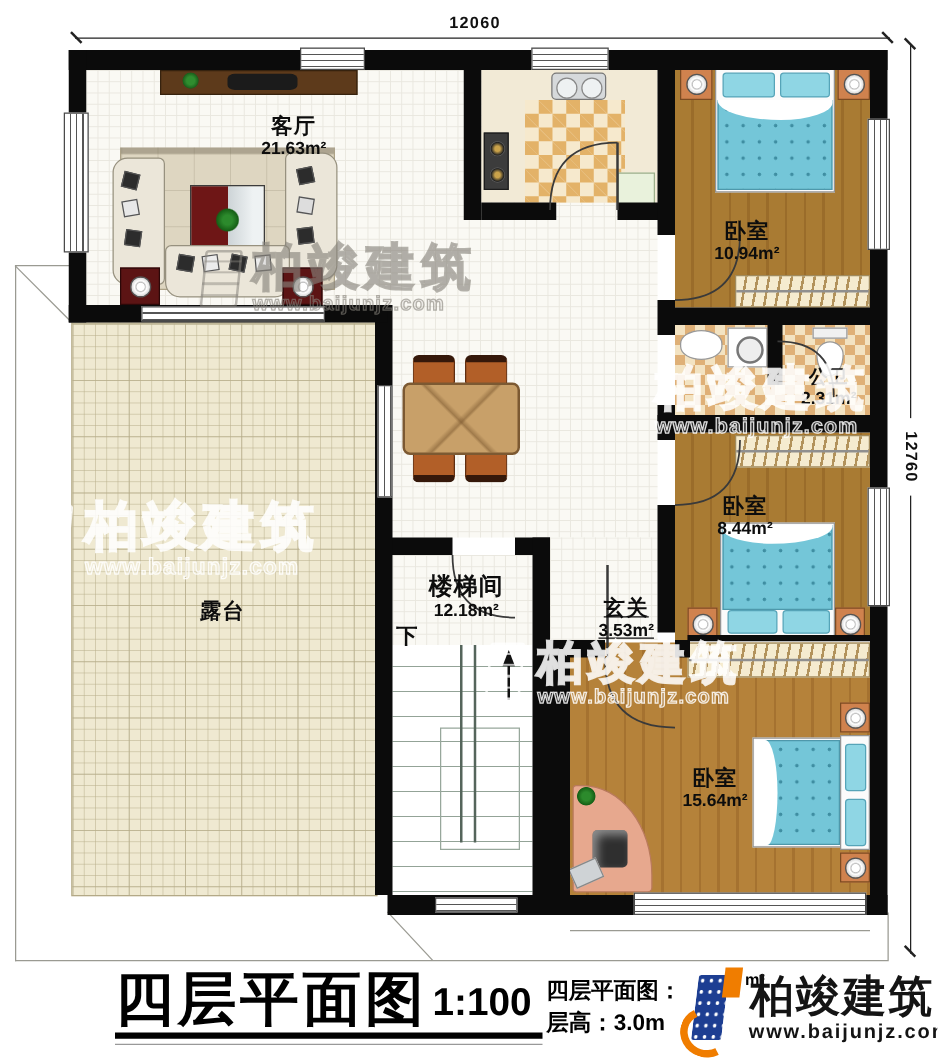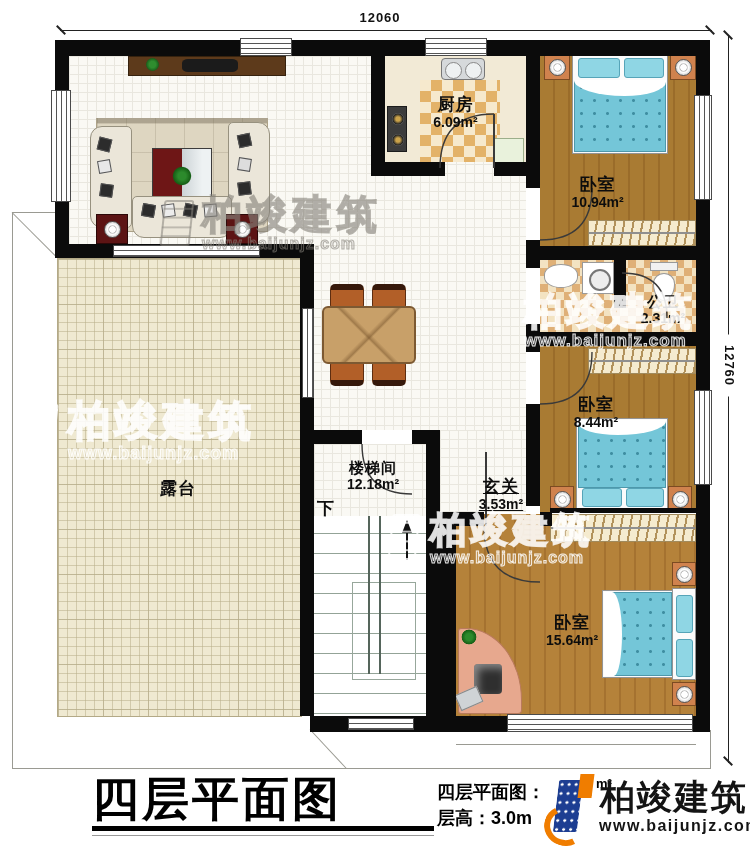--- a/index.html
+++ b/index.html
@@ -240,41 +240,41 @@
     <path d="M 440 168 Q 440 114 494 114" fill="none" stroke="#3a3a3a" stroke-width="1.4"></path>
     <line x1="494" y1="114" x2="494" y2="168" stroke="#3a3a3a" stroke-width="2"></line>
     <path d="M 540 240 Q 592 240 592 188" fill="none" stroke="#3a3a3a" stroke-width="1.4"></path>
     <path d="M 622 273 Q 667 273 667 318" fill="none" stroke="#3a3a3a" stroke-width="1.4"></path>
     <path d="M 540 404 Q 592 404 592 352" fill="none" stroke="#3a3a3a" stroke-width="1.4"></path>
     <path d="M 362 444 Q 362 494 412 494" fill="none" stroke="#3a3a3a" stroke-width="1.4"></path>
     <path d="M 484 526 Q 484 582 540 582" fill="none" stroke="#3a3a3a" stroke-width="1.4"></path>
     <line x1="486" y1="452" x2="486" y2="526" stroke="#3a3a3a" stroke-width="2"></line>
   </svg>
 
-  <div class="abs rlabel" style="left:413px;top:96px;width:85px;">
-    <div class="rname">厨房</div>
-    <div class="rarea">6.09m²</div>
+  <div class="abs rlabel" style="left:175px;top:92px;width:120px;">
+    <div class="rname">客厅</div>
+    <div class="rarea">21.63m²</div>
   </div>
   <div class="abs rlabel" style="left:555px;top:176px;width:85px;">
     <div class="rname">卧室</div>
     <div class="rarea">10.94m²</div>
   </div>
   <div class="abs rlabel" style="left:628px;top:294px;width:70px;">
     <div class="rname" style="font-size:15px;">公卫</div>
     <div class="rarea">2.31m²</div>
   </div>
   <div class="abs rlabel" style="left:556px;top:396px;width:80px;">
     <div class="rname">卧室</div>
     <div class="rarea">8.44m²</div>
   </div>
   <div class="abs rlabel" style="left:138px;top:480px;width:80px;">
     <div class="rname">露台</div>
   </div>
   <div class="abs rlabel" style="left:328px;top:460px;width:90px;">
-    <div class="rname" style="font-size:15px;">楼梯间</div>
+    <div class="rname" style="font-size:19px;">楼梯间</div>
     <div class="rarea">12.18m²</div>
   </div>
   <div class="abs rlabel" style="left:314px;top:500px;width:24px;">
     <div class="rname">下</div>
   </div>
   <div class="abs rlabel" style="left:466px;top:478px;width:70px;text-decoration:underline;">
     <div class="rname">玄关</div>
     <div class="rarea">3.53m²</div>
   </div>
   <div class="abs rlabel" style="left:528px;top:614px;width:88px;">
@@ -316,20 +316,21 @@
   <div class="abs dim tick" style="left:704px;top:29px;width:12px;height:2px;"></div>
   <div class="abs dim dimtext" style="left:330px;top:10px;width:100px;text-align:center;background:#fff;">12060</div>
   <div class="abs dim dimline" style="left:728px;top:36px;width:1px;height:727px;"></div>
   <div class="abs dim tick" style="left:722px;top:34px;width:12px;height:2px;"></div>
   <div class="abs dim tick" style="left:722px;top:760px;width:12px;height:2px;"></div>
   <div class="abs dim dimtext" style="left:698px;top:358px;width:62px;text-align:center;transform:rotate(90deg);background:#fff;">12760</div>
 
   <div class="abs ftitle" style="left:92px;top:768px;">四层平面图</div>
   <div class="abs" style="left:92px;top:826px;width:342px;height:5px;background:#000;z-index:60;"></div>
   <div class="abs" style="left:92px;top:835px;width:342px;height:1px;background:#999;z-index:60;"></div>
+  <div class="abs fscale" style="left:346px;top:784px;">1:100</div>
   <div class="abs fline" style="left:437px;top:780px;">四层平面图：</div>
   <div class="abs fline" style="left:572px;top:780px;">22</div>
   <div class="abs fline" style="left:596px;top:776px;font-size:13px;">m²</div>
   <div class="abs fline" style="left:437px;top:806px;">
     <span>层高：</span><span>3.0m</span>
   </div>
 
   <div class="abs" style="left:556px;top:780px;width:24px;height:52px;background:#1d3e92;transform:skewX(-7deg);border-radius:2px;z-index:79;
        background-image:radial-gradient(circle,#fff 1.2px,transparent 1.7px);background-size:7px 9px;"></div>
   <div class="abs" style="left:579px;top:774px;width:14px;height:24px;background:#f07d00;transform:skewX(-7deg);z-index:79;"></div>

